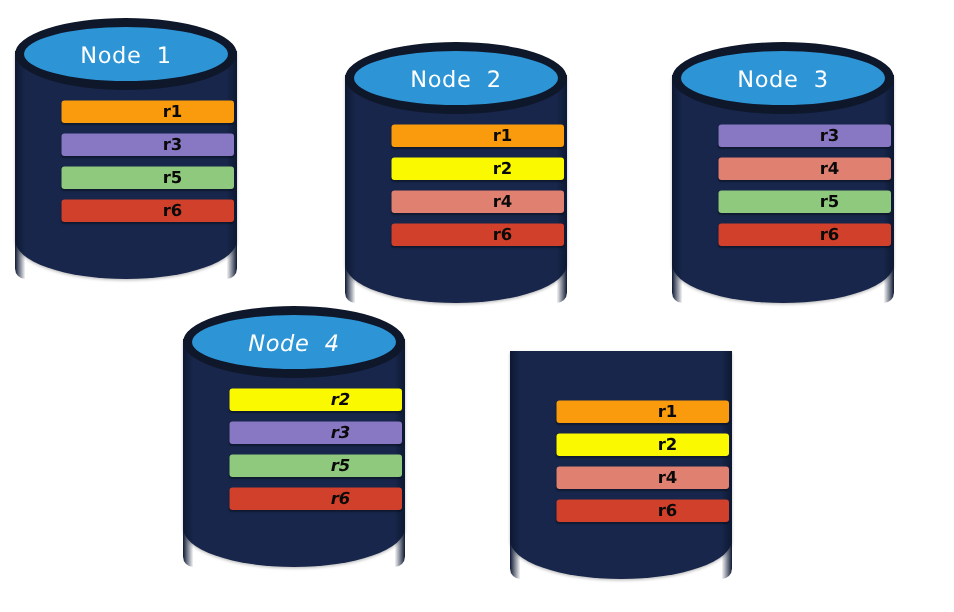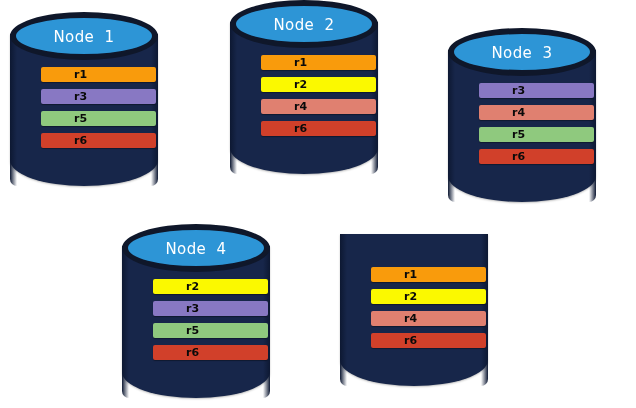--- a/index.html
+++ b/index.html
@@ -75,20 +75,21 @@
     top:55px;
     width:115px;
     z-index:4;
   }
   .bar{
     height:15px;
     margin-bottom:7px;
     border-radius:2px;
     display:flex;
     align-items:center;
+    justify-content:center;
     box-shadow:0 1px 1px rgba(0,0,0,0.35);
     padding-left:33px;
   }
   .bar:last-child{margin-bottom:0;}
   .bar-label{
     font-size:11px;
     font-weight:bold;
     color:#0a0a0a;
     line-height:1;
   }
@@ -110,21 +111,21 @@
           <span class="bar-label">r3</span>
         </div>
         <div class="bar" style="background: rgb(143, 201, 126);">
           <span class="bar-label">r5</span>
         </div>
         <div class="bar" style="background: rgb(209, 64, 42);">
           <span class="bar-label">r6</span>
         </div>
       </div>
     </div>
-    <div class="node" style="left: 230px; top: 0;">
+    <div class="node" style="left: 230px; top: 28px;">
       <div class="cyl-body" style="background: rgb(23, 38, 74);"></div>
       <div class="cyl-top" style="background: rgb(45, 149, 214);">
         <span class="node-label">Node  2</span>
       </div>
       <div class="bars">
         <div class="bar" style="background: rgb(249, 155, 12);">
           <span class="bar-label">r1</span>
         </div>
         <div class="bar" style="background: rgb(251, 249, 0);">
           <span class="bar-label">r2</span>
@@ -150,21 +151,21 @@
           <span class="bar-label">r4</span>
         </div>
         <div class="bar" style="background: rgb(143, 201, 126);">
           <span class="bar-label">r5</span>
         </div>
         <div class="bar" style="background: rgb(209, 64, 42);">
           <span class="bar-label">r6</span>
         </div>
       </div>
     </div>
-    <div class="node" style="left: 122px; top: 224px;">
+    <div class="node" style="left: 122px; top: 204px; font-style: italic;">
       <div class="cyl-body" style="background: rgb(23, 38, 74);"></div>
       <div class="cyl-top" style="background: rgb(45, 149, 214);">
         <span class="node-label">Node  4</span>
       </div>
       <div class="bars">
         <div class="bar" style="background: rgb(251, 249, 0);">
           <span class="bar-label">r2</span>
         </div>
         <div class="bar" style="background: rgb(136, 120, 195);">
           <span class="bar-label">r3</span>

